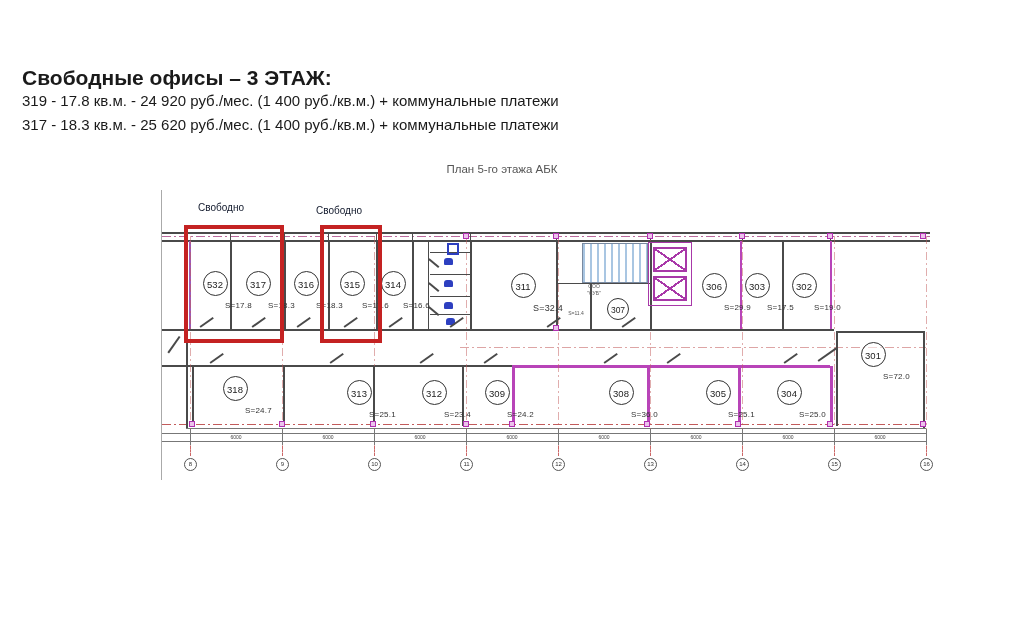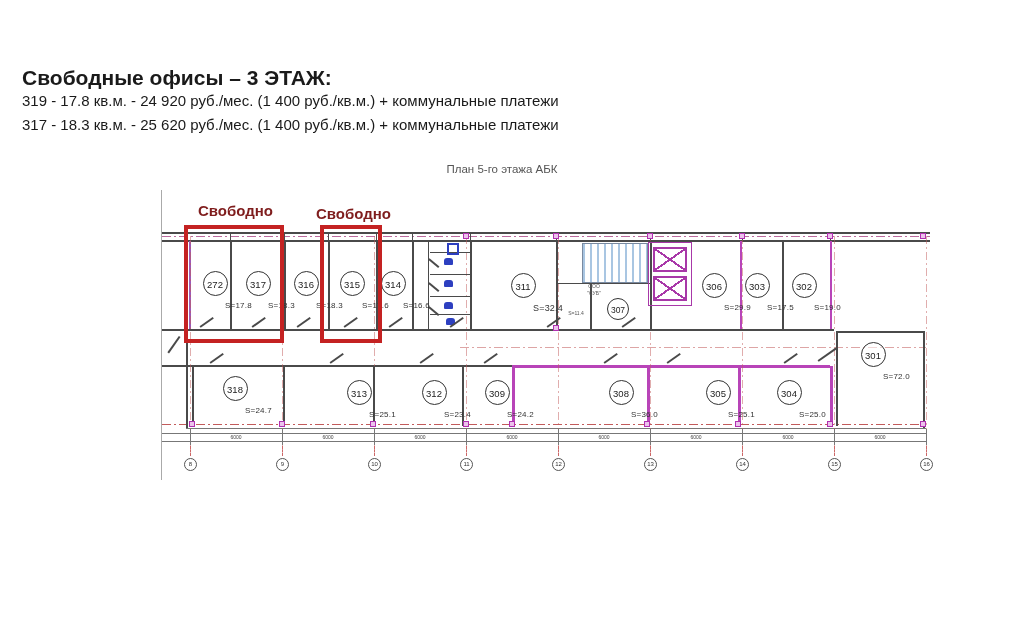--- a/index.html
+++ b/index.html
@@ -37,21 +37,21 @@
           background:repeating-linear-gradient(90deg,#a9c6e2 0 2px,transparent 2px 7px);}
   .shaft{position:absolute;left:648px;top:242px;width:44px;height:64px;border:1.5px solid #a838a8;box-sizing:border-box;}
   .elev{position:absolute;width:34px;height:25px;border:2px solid #a838a8;box-sizing:border-box;
         background:
          linear-gradient(to top right,transparent calc(50% - 1px),#a838a8 calc(50% - 1px) calc(50% + 1px),transparent calc(50% + 1px)),
          linear-gradient(to bottom right,transparent calc(50% - 1px),#a838a8 calc(50% - 1px) calc(50% + 1px),transparent calc(50% + 1px));}
   .wcfix{position:absolute;width:9px;height:7px;background:#2d3fc0;border-radius:3px 3px 1px 1px;}
   .wcsink{position:absolute;left:447px;top:243px;width:12px;height:12px;border:2px solid #2d3fc0;box-sizing:border-box;}
   
   .freebox{position:absolute;border:4px solid #c42222;box-sizing:border-box;}
-  .freelabel{position:absolute;color:#7f1d1d;font-weight:bold;font-size:15px;white-space:nowrap;}
+  .freelabel{position:absolute;color:#0f172a;font-weight:normal;font-size:10px;white-space:nowrap;}
   
   .dim{position:absolute;width:40px;text-align:center;font-size:5px;color:#444;}
   .leader{position:absolute;width:0;height:10px;border-left:1px dashed #cc6666;}
   .axc{position:absolute;width:13px;height:13px;border:1px solid #555;border-radius:50%;box-sizing:border-box;
        font-size:6px;line-height:11px;text-align:center;color:#333;background:#fff;}
 </style>
 </head>
 <body>
 
 <div class="page">
@@ -176,21 +176,21 @@
     <div class="sq" style="left:920px;top:421px;"></div>
     <div class="sq" style="left:553px;top:233px;"></div>
     <div class="sq" style="left:647px;top:233px;"></div>
     <div class="sq" style="left:739px;top:233px;"></div>
     <div class="sq" style="left:827px;top:233px;"></div>
     <div class="sq" style="left:920px;top:233px;"></div>
     <div class="sq" style="left:463px;top:233px;"></div>
     <div class="sq" style="left:553px;top:325px;"></div>
 
     <div class="rtag" style="left:185px;top:271px;">
-      <div class="rnum">272</div>
+      <div class="rnum">532</div>
       <div class="rarea">S=17.8</div>
     </div>
     <div class="rtag" style="left:228px;top:271px;">
       <div class="rnum">317</div>
       <div class="rarea">S=18.3</div>
     </div>
     <div class="rtag" style="left:276px;top:271px;">
       <div class="rnum">316</div>
       <div class="rarea">S=18.3</div>
     </div>

